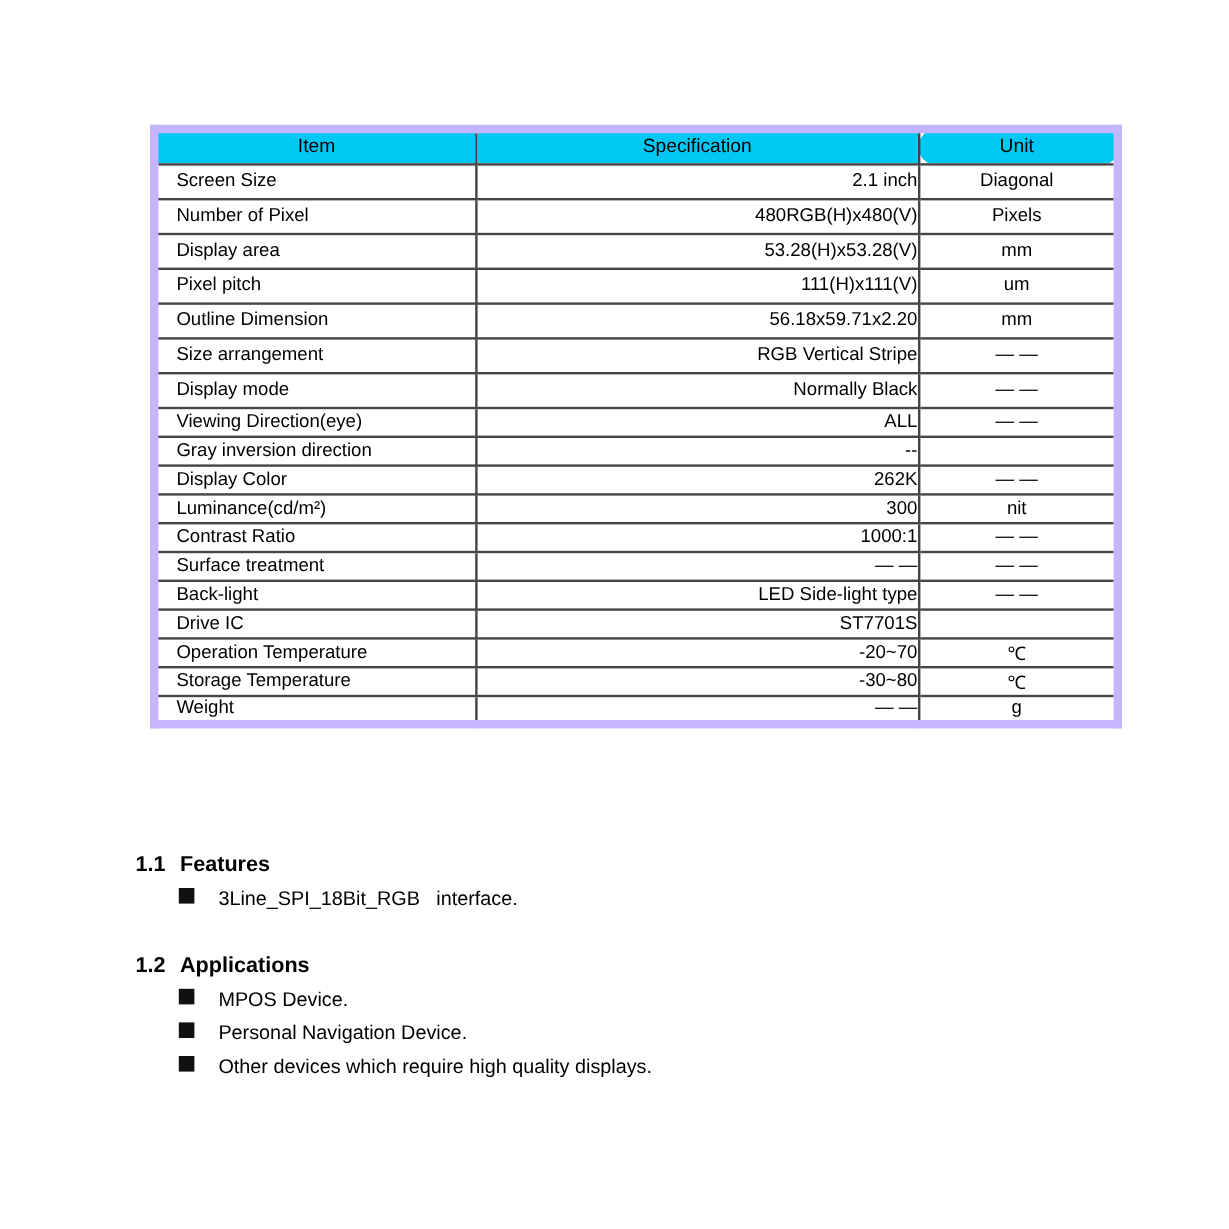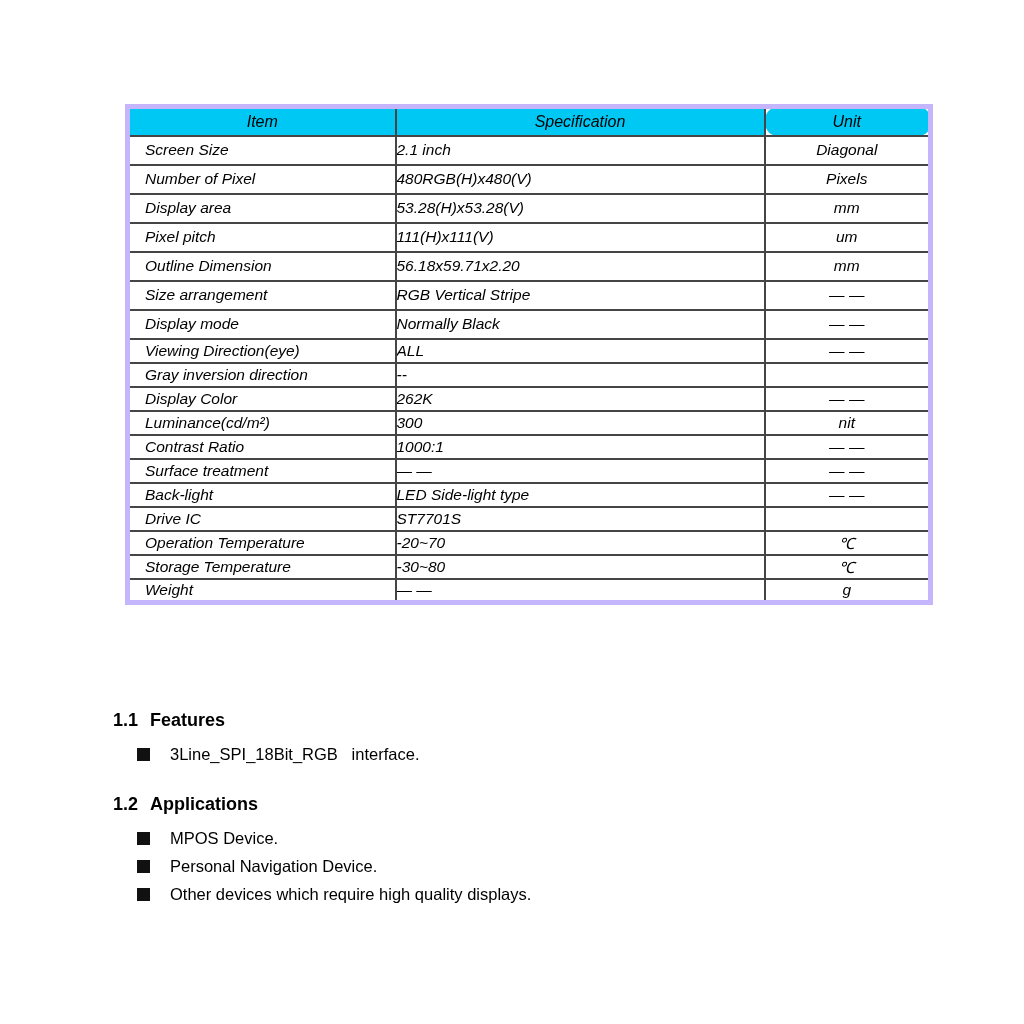--- a/index.html
+++ b/index.html
@@ -17,58 +17,57 @@
     background: #ffffff;
   }
 
   
   table.spec {
     position: absolute;
     left: 125px; top: 104px;
     width: 803px;
     border-collapse: collapse;
     table-layout: fixed;
-    border: 5px solid #c4b5fd;
-    font-style: italic;
+    border: 7px solid #c4b5fd;
   }
   table.spec th, table.spec td {
     border: 2px solid #454545;
     font-size: 15.5px;
     color: #000;
     overflow: hidden;
     white-space: nowrap;
   }
   table.spec thead th {
     height: 29px;
     font-weight: normal;
     font-size: 16px;
     text-align: center;
     vertical-align: middle;
   }
   table.spec tbody td { height: 24px; vertical-align: middle; }
   table.spec tbody tr.tall td { height: 29px; }
   .c-item { text-align: left; padding-left: 15px; }
-  .c-spec { text-align: left; }
+  .c-spec { text-align: right; }
   .c-unit { text-align: center; border-radius: 13px; }
   .unit-degc { font-size: 14px; }
 
   
   .content {
     position: absolute; left: 113px; top: 710px; width: 840px;
   }
   .sec { margin-bottom: 26px; }
   .sec-heading {
     display: flex; align-items: baseline;
     font-weight: bold; font-size: 18px;
     margin-bottom: 9px;
   }
   .sec-num { width: 37px; flex: none; }
   .bullet-row {
-    display: flex; align-items: center;
-    margin-left: 24px;
+    display: flex; 
+    margin-left: 36px;
     height: 28px;
   }
   .bullet-square {
     width: 13px; height: 13px; background: #111;
     margin-right: 20px; flex: none;
   }
   .bullet-text { font-size: 16.5px; white-space: pre-wrap; }
 </style>
 </head>
 <body>

